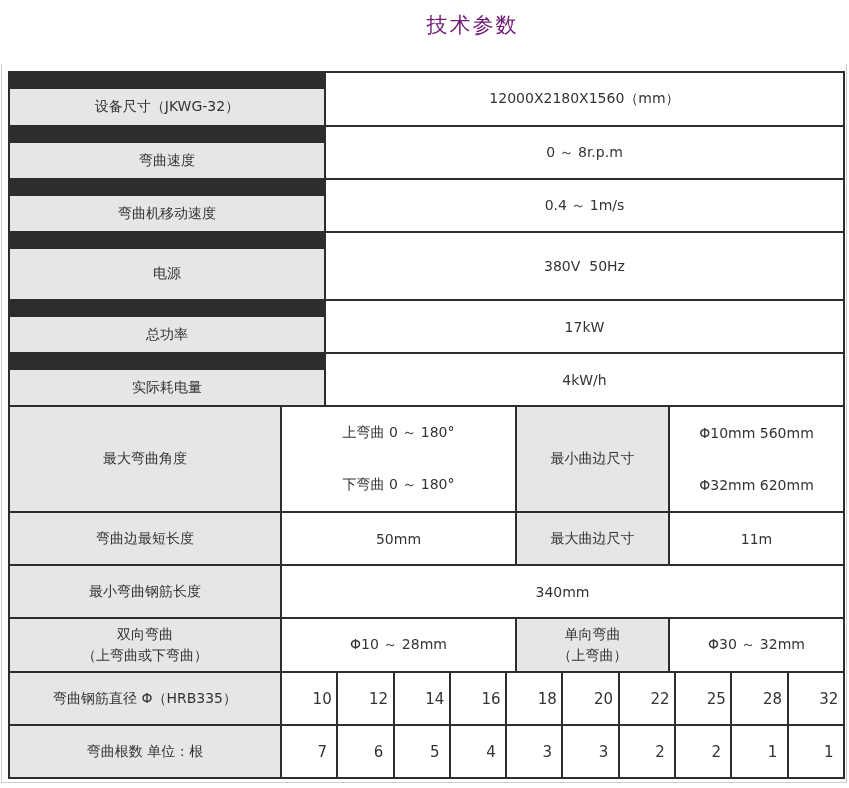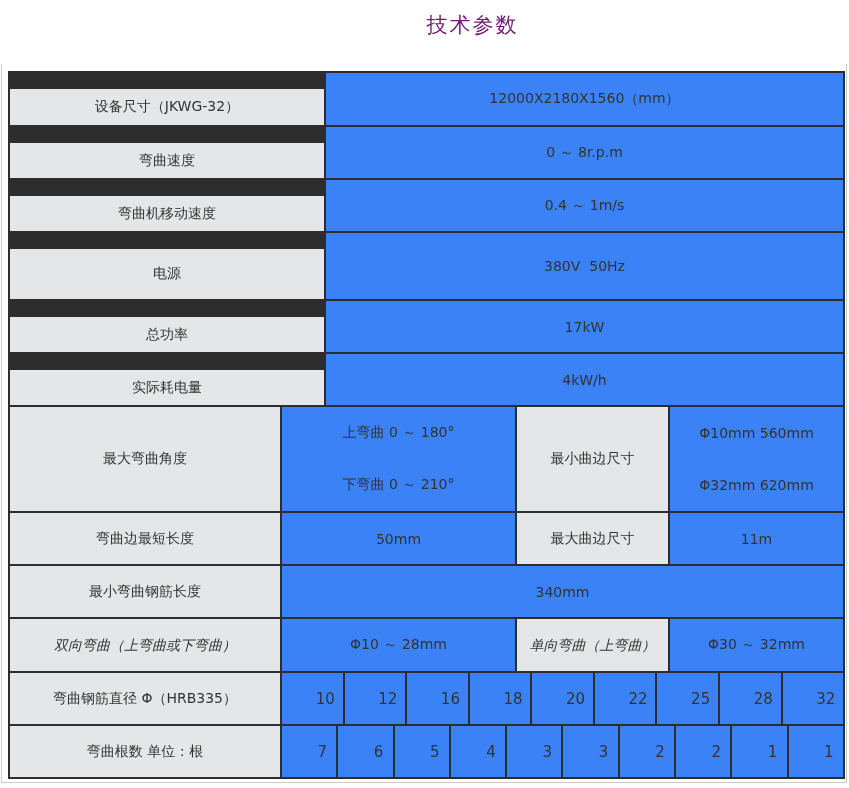--- a/index.html
+++ b/index.html
@@ -30,31 +30,31 @@
 
   
   .tbl {
     position:absolute; left:8px; top:71px; width:837px;
     background:#2d2d2d;
     padding:2px;
     display:flex; flex-direction:column; gap:2px;
   }
   .row { display:flex; gap:2px; }
   .cell {
-    background:#3b82f6;
+    background:#ffffff;
     display:flex; align-items:center; justify-content:center;
     font-size:14px; color:#333;
     white-space:pre;
     text-align:center;
   }
   .hd { background:#e5e6e7; }
   .num { font-size:15px; }
   .stack { display:flex; flex-direction:column; gap:0; }
   .stack .cell { flex:1; }
-  .twoline { flex-direction:row; line-height:21px; justify-content:center;font-style:italic; }
+  .twoline { flex-direction:column; line-height:21px; justify-content:center; }
 
   
   .h52 { height:52px; } .h51 { height:51px; } .h65 { height:66px; } .h104 { height:104px; }
 
   
   .wA1 { width:314px;margin-top:16px; } .wA2 { flex:1; }
   
   .wB1 { width:270px; } .wB2 { width:233px; } .wB3 { width:151px; } .wB4 { flex:1; }
   
   .wF { flex:1;padding-left:26px; }
@@ -92,21 +92,21 @@
     </div>
     <div class="row h51">
       <div class="cell hd wA1">实际耗电量</div>
       <div class="cell wA2">4kW/h</div>
     </div>
 
     <div class="row h104">
       <div class="cell hd wB1">最大弯曲角度</div>
       <div class="stack wB2">
         <div class="cell">上弯曲 0 ～ 180°</div>
-        <div class="cell">下弯曲 0 ～ 210°</div>
+        <div class="cell">下弯曲 0 ～ 180°</div>
       </div>
       <div class="cell hd wB3">最小曲边尺寸</div>
       <div class="stack wB4">
         <div class="cell">Φ10mm 560mm</div>
         <div class="cell">Φ32mm 620mm</div>
       </div>
     </div>
 
     <div class="row h51">
       <div class="cell hd wB1">弯曲边最短长度</div>
@@ -130,20 +130,21 @@
         <span>单向弯曲</span>
         <span>（上弯曲）</span>
       </div>
       <div class="cell wB4">Φ30 ～ 32mm</div>
     </div>
 
     <div class="row h51">
       <div class="cell hd wB1">弯曲钢筋直径 Φ（HRB335）</div>
       <div class="cell num wF">10</div>
       <div class="cell num wF">12</div>
+      <div class="cell num wF">14</div>
       <div class="cell num wF">16</div>
       <div class="cell num wF">18</div>
       <div class="cell num wF">20</div>
       <div class="cell num wF">22</div>
       <div class="cell num wF">25</div>
       <div class="cell num wF">28</div>
       <div class="cell num wF">32</div>
     </div>
 
     <div class="row h51">

